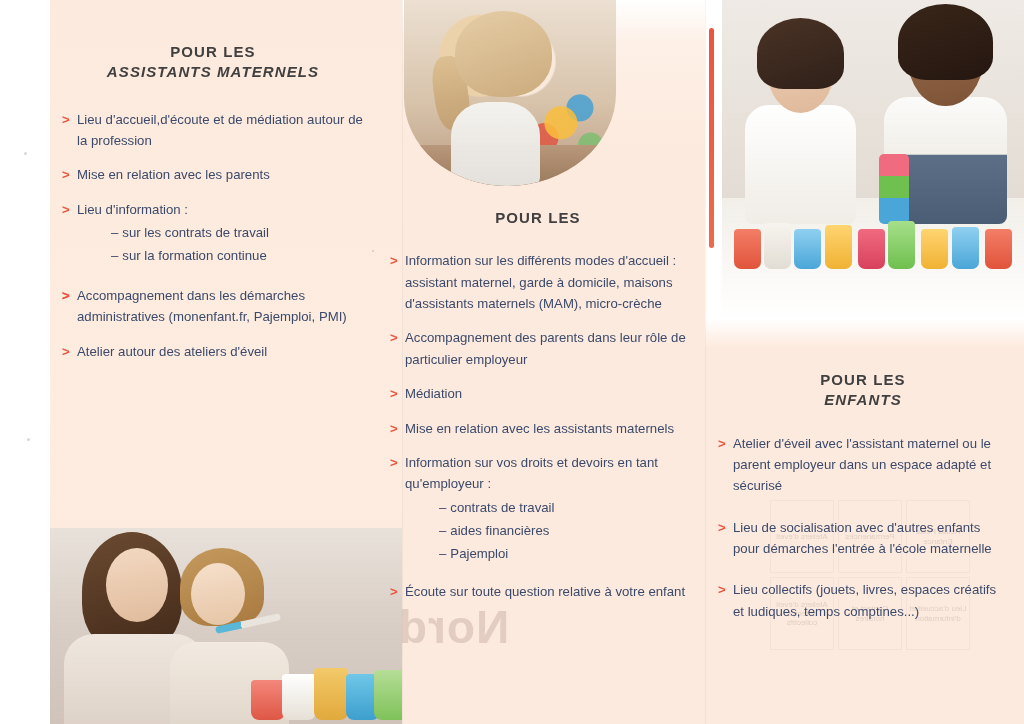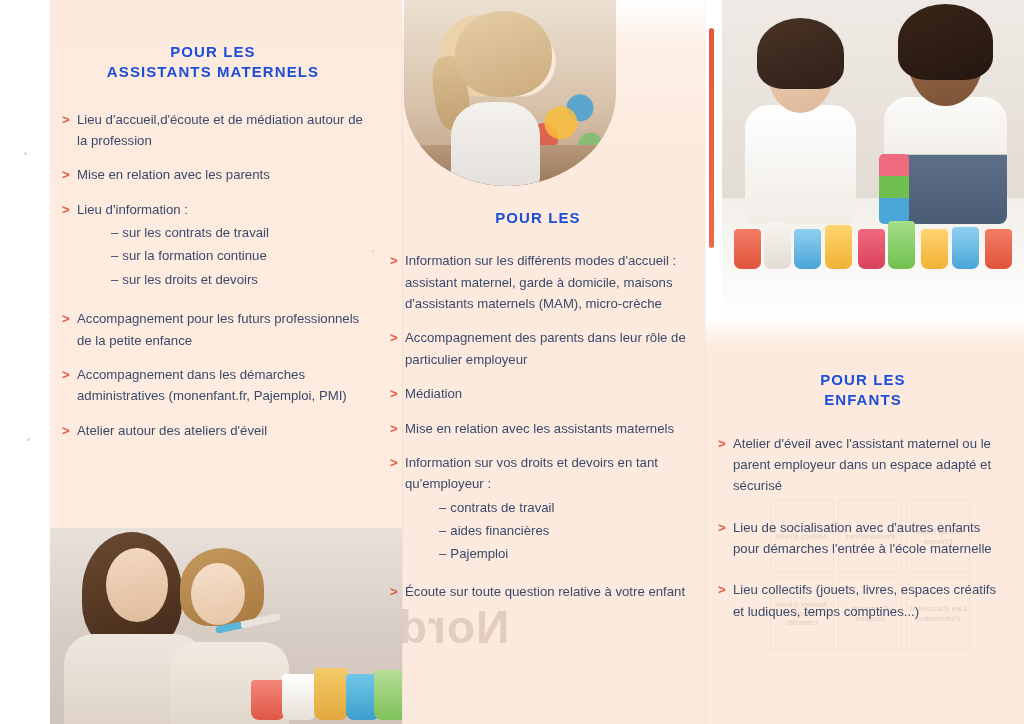--- a/index.html
+++ b/index.html
@@ -73,28 +73,28 @@
   }
   .accent-mid-bottom {
     left: 346px;
     top: 538px;
     width: 7px;
     height: 186px;
     background: linear-gradient(180deg,#f08060 0%, #e8563f 100%);
   }
   
   .heading {
-    color: #1d4ed8;
+    color: #404040;
     font-weight: bold;
     letter-spacing: 1.1px;
     text-align: center;
     line-height: 1.35;
     font-size: 15px;
   }
-  .heading .l2 { display: block; }
+  .heading .l2 { display: block; font-style: italic; }
 
   
   .body-text {
     color: #3b4a6b;
     font-size: 13.2px;
     line-height: 1.62;
   }
   .item {
     margin-bottom: 13px;
     position: relative;
@@ -457,28 +457,24 @@
 
       <div class="item">
         <span class="chev">&gt;</span>
         <span>Lieu d'information :</span>
         <div class="sub">
           <span class="dash">–</span><span>sur les contrats de travail</span>
         </div>
         <div class="sub">
           <span class="dash">–</span><span>sur la formation continue</span>
         </div>
-        <div class="sub">
-          <span class="dash">–</span><span>sur les droits et devoirs</span>
-        </div>
       </div>
 
       <div class="item" style="margin-top:18px;">
         <span class="chev">&gt;</span>
-        <span>Accompagnement pour les futurs professionnels de la petite enfance</span>
       </div>
 
       <div class="item">
         <span class="chev">&gt;</span>
         <span>Accompagnement dans les démarches administratives (monenfant.fr, Pajemploi, PMI)</span>
       </div>
 
       <div class="item">
         <span class="chev">&gt;</span>
         <span>Atelier autour des ateliers d'éveil</span>

